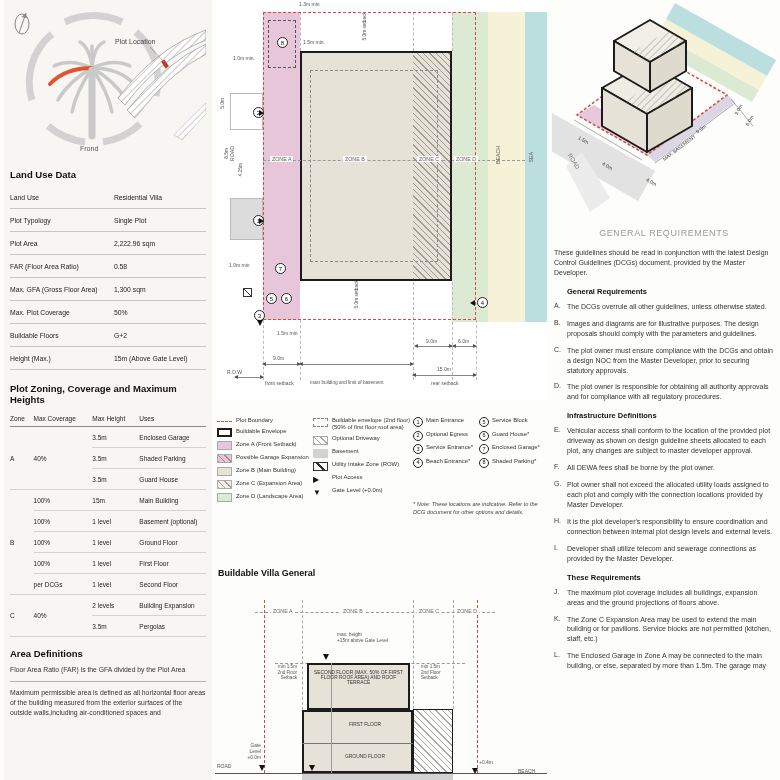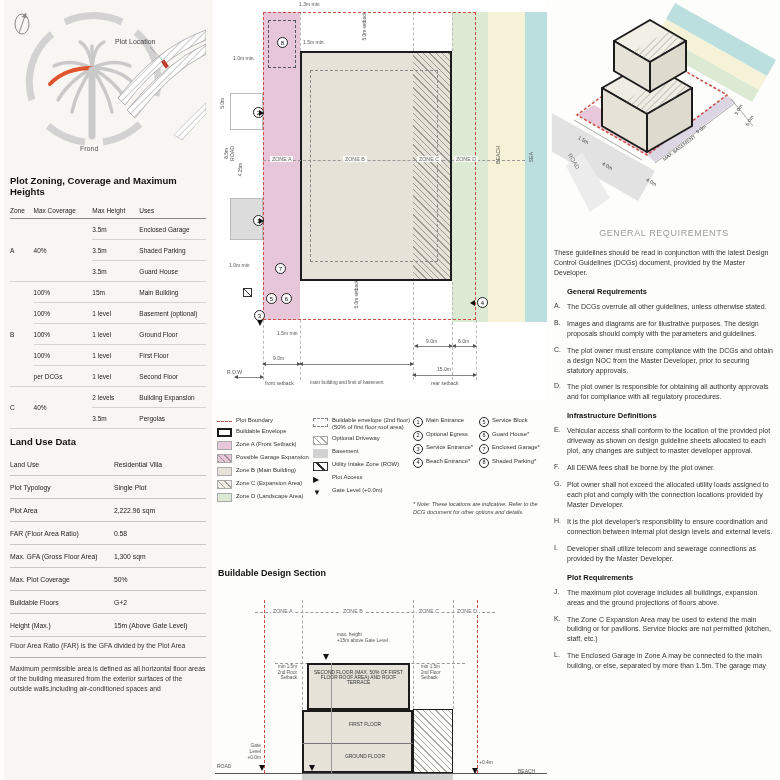--- a/index.html
+++ b/index.html
@@ -151,20 +151,60 @@
         <path d="M115,105 Q150,58 196,40 L196,30 Q146,48 108,98 Z" fill="url(#hp)" stroke="#9a9a9a" stroke-width="0.7"></path>
         <path d="M125,118 Q160,72 196,54 L196,44 Q156,62 117,110 Z" fill="url(#hp)" stroke="#9a9a9a" stroke-width="0.7"></path>
         <path d="M172,140 Q186,124 196,114 L196,103 Q180,118 164,135 Z" fill="url(#hp)" stroke="#b5b5b5" stroke-width="0.6"></path>
         <rect x="153" y="60" width="4" height="8" transform="rotate(-35 155 64)" fill="#c0392b"></rect>
         <line x1="140" y1="47" x2="154" y2="62" stroke="#888" stroke-width="0.7"></line>
       </g>
       <text x="105" y="44" font-size="7" fill="#444">Plot Location</text>
       <text x="70" y="151" font-size="7" fill="#555">Frond</text>
     </svg>
 
+    <div class="sec land-use">
+      <h3>Land Use Data</h3>
+      <table class="lu">
+          <tbody id="land-use-body">
+            <tr>
+              <td class="lu-label">Land Use</td>
+              <td class="lu-value">Residential Villa</td>
+            </tr>
+            <tr>
+              <td class="lu-label">Plot Typology</td>
+              <td class="lu-value">Single Plot</td>
+            </tr>
+            <tr>
+              <td class="lu-label">Plot Area</td>
+              <td class="lu-value">2,222.96 sqm</td>
+            </tr>
+            <tr>
+              <td class="lu-label">FAR (Floor Area Ratio)</td>
+              <td class="lu-value">0.58</td>
+            </tr>
+            <tr>
+              <td class="lu-label">Max. GFA (Gross Floor Area)</td>
+              <td class="lu-value">1,300 sqm</td>
+            </tr>
+            <tr>
+              <td class="lu-label">Max. Plot Coverage</td>
+              <td class="lu-value">50%</td>
+            </tr>
+            <tr>
+              <td class="lu-label">Buildable Floors</td>
+              <td class="lu-value">G+2</td>
+            </tr>
+            <tr>
+              <td class="lu-label">Height (Max.)</td>
+              <td class="lu-value">15m (Above Gate Level)</td>
+            </tr>
+          </tbody>
+        </table>
+    </div>
+
     <div class="sec zoning" style="margin-top:6px;">
       <h3>Plot Zoning, Coverage and Maximum Heights</h3>
       <table class="ztab">
         <thead>
             <tr id="zoning-head">
               <th class="c-zone">Zone</th>
               <th class="c-cov">Max Coverage</th>
               <th class="c-h">Max Height</th>
               <th class="c-use">Uses</th>
             </tr>
@@ -217,61 +257,22 @@
               <td class="c-use">Building Expansion</td>
             </tr>
             <tr>
               <td class="c-h">3.5m</td>
               <td class="c-use">Pergolas</td>
             </tr>
           </tbody>
       </table>
     </div>
 
-    <div class="sec land-use">
-      <h3>Land Use Data</h3>
-      <table class="lu">
-          <tbody id="land-use-body">
-            <tr>
-              <td class="lu-label">Land Use</td>
-              <td class="lu-value">Residential Villa</td>
-            </tr>
-            <tr>
-              <td class="lu-label">Plot Typology</td>
-              <td class="lu-value">Single Plot</td>
-            </tr>
-            <tr>
-              <td class="lu-label">Plot Area</td>
-              <td class="lu-value">2,222.96 sqm</td>
-            </tr>
-            <tr>
-              <td class="lu-label">FAR (Floor Area Ratio)</td>
-              <td class="lu-value">0.58</td>
-            </tr>
-            <tr>
-              <td class="lu-label">Max. GFA (Gross Floor Area)</td>
-              <td class="lu-value">1,300 sqm</td>
-            </tr>
-            <tr>
-              <td class="lu-label">Max. Plot Coverage</td>
-              <td class="lu-value">50%</td>
-            </tr>
-            <tr>
-              <td class="lu-label">Buildable Floors</td>
-              <td class="lu-value">G+2</td>
-            </tr>
-            <tr>
-              <td class="lu-label">Height (Max.)</td>
-              <td class="lu-value">15m (Above Gate Level)</td>
-            </tr>
-          </tbody>
-        </table>
-    </div>
-
     <div class="sec areadef" style="margin-top:4px;">
+      <h3>Area Definitions</h3>
       <p class="ad-p1">Floor Area Ratio (FAR) is the GFA divided by the Plot Area</p>
       <p class="ad-p2">Maximum permissible area is defined as all horizontal floor areas of the building measured from the exterior surfaces of the outside walls,including air-conditioned spaces and</p>
     </div>
   </div>
 
   <div class="col-mid">
 
     <div class="site-plan">
 
       <div class="abs sp-zoneD"></div>
@@ -446,21 +447,21 @@
             <span class="leg-label">Enclosed Garage*</span>
           </div>
           <div class="leg-row">
             <span class="mkc">8</span>
             <span class="leg-label">Shaded Parking*</span>
           </div>
         </div>
       <div class="leg-note">* Note: These locations are indicative. Refer to the DCG document for other options and details.</div>
     </div>
 
-    <h3 class="villa-title">Buildable Design Section</h3>
+    <h3 class="villa-title">Buildable Villa General</h3>
     <div class="villa">
       <div class="vz-line"></div>
       <div class="vl-red" style="left:49px;top:12px;height:173px;"></div>
       <div class="vl-red" style="left:262px;top:12px;height:173px;"></div>
       <div class="vl-gray" style="left:87px;top:12px;height:110px;"></div>
       <div class="vl-gray" style="left:198px;top:12px;height:109px;"></div>
       <div class="vl-gray" style="left:238px;top:12px;height:109px;"></div>
       <span class="zchip" style="left:56px;top:20px;">ZONE A</span>
       <span class="zchip" style="left:126px;top:20px;">ZONE B</span>
       <span class="zchip" style="left:202px;top:20px;">ZONE C</span>
@@ -581,21 +582,21 @@
             <span class="gr-tx">Plot owner shall not exceed the allocated utility loads assigned to each plot and comply with the connection locations provided by Master Developer.</span>
           </div>
           <div class="gr-item">
             <span class="gr-id">H.</span>
             <span class="gr-tx">It is the plot developer's responsibility to ensure coordination and connection between internal plot design levels and external levels.</span>
           </div>
           <div class="gr-item">
             <span class="gr-id">I.</span>
             <span class="gr-tx">Developer shall utilize telecom and sewerage connections as provided by the Master Developer.</span>
           </div>
-          <h4 class="gr-h">Plot Requirements</h4>
+          <h4 class="gr-h">These Requirements</h4>
           <div class="gr-item">
             <span class="gr-id">J.</span>
             <span class="gr-tx">The maximum plot coverage includes all buildings, expansion areas and the ground projections of floors above.</span>
           </div>
           <div class="gr-item">
             <span class="gr-id">K.</span>
             <span class="gr-tx">The Zone C Expansion Area may be used to extend the main building or for pavilions. Service blocks are not permitted (kitchen, staff, etc.)</span>
           </div>
           <div class="gr-item">
             <span class="gr-id">L.</span>

